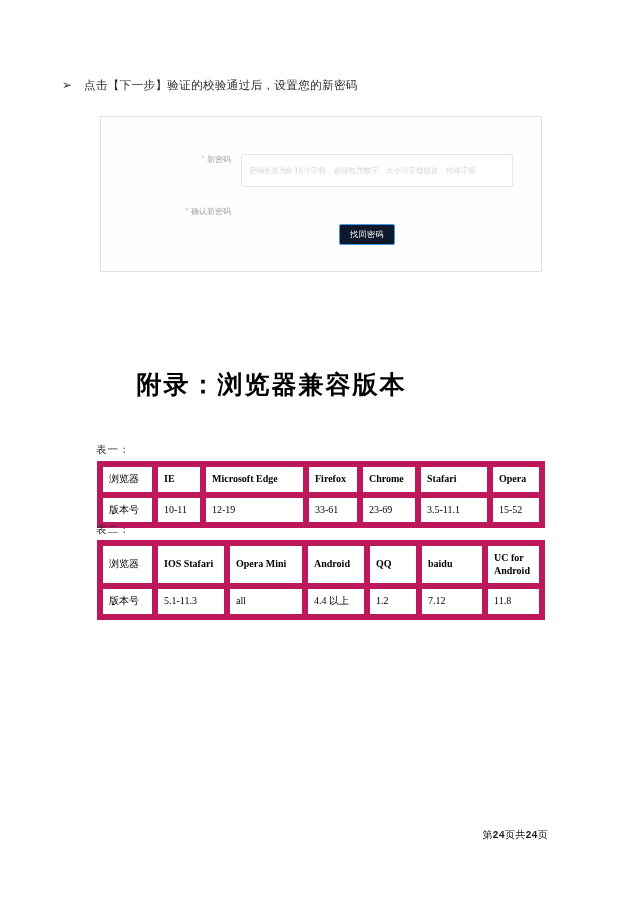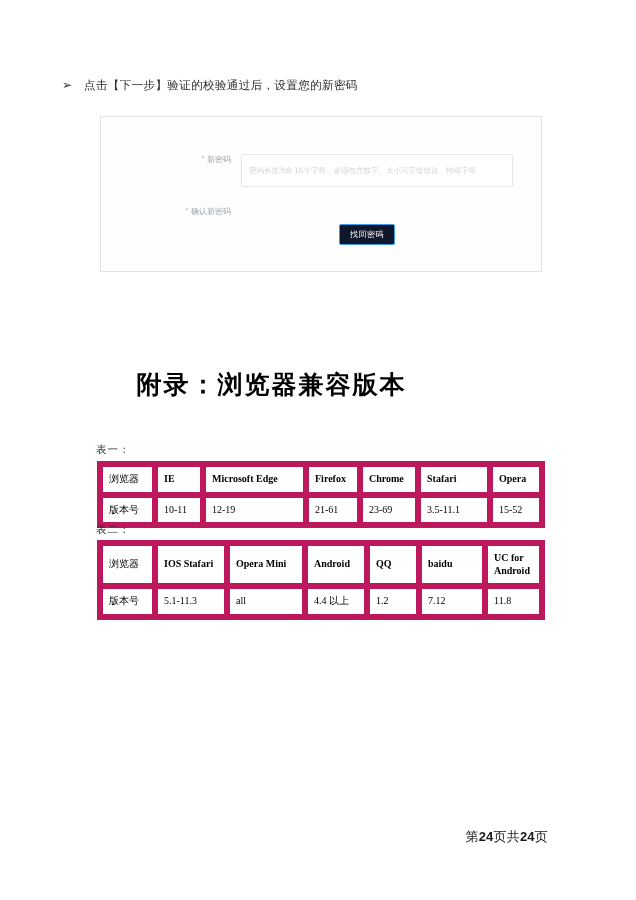--- a/index.html
+++ b/index.html
@@ -188,22 +188,22 @@
   #table2 col.c3 { width: 62px; }
   #table2 col.c4 { width: 52px; }
   #table2 col.c5 { width: 66px; }
   #table2 col.c6 { width: 57px; }
 
   
   .footer {
     position: absolute;
     right: 88px;
     top: 828px;
-    font-family: Liberation Sans, sans-serif;
-    font-size: 13px;
+    font-family: Liberation Mono, monospace;
+    font-size: 10px;
     color: #1a1a1a;
     letter-spacing: 0.2px;
   }
   .footer b { font-weight: bold; }
 </style>
 </head>
 <body>
 
 <div class="page">
 
@@ -253,21 +253,21 @@
         <td>Microsoft Edge</td>
         <td>Firefox</td>
         <td>Chrome</td>
         <td>Stafari</td>
         <td>Opera</td>
       </tr>
       <tr>
         <td class="rowlabel">版本号</td>
         <td>10-11</td>
         <td>12-19</td>
-        <td>21-61</td>
+        <td>33-61</td>
         <td>23-69</td>
         <td>3.5-11.1</td>
         <td>15-52</td>
       </tr>
     </tbody>
   </table>
 
   <div class="caption c2">表二：</div>
 
   <table class="cmp" id="table2">

